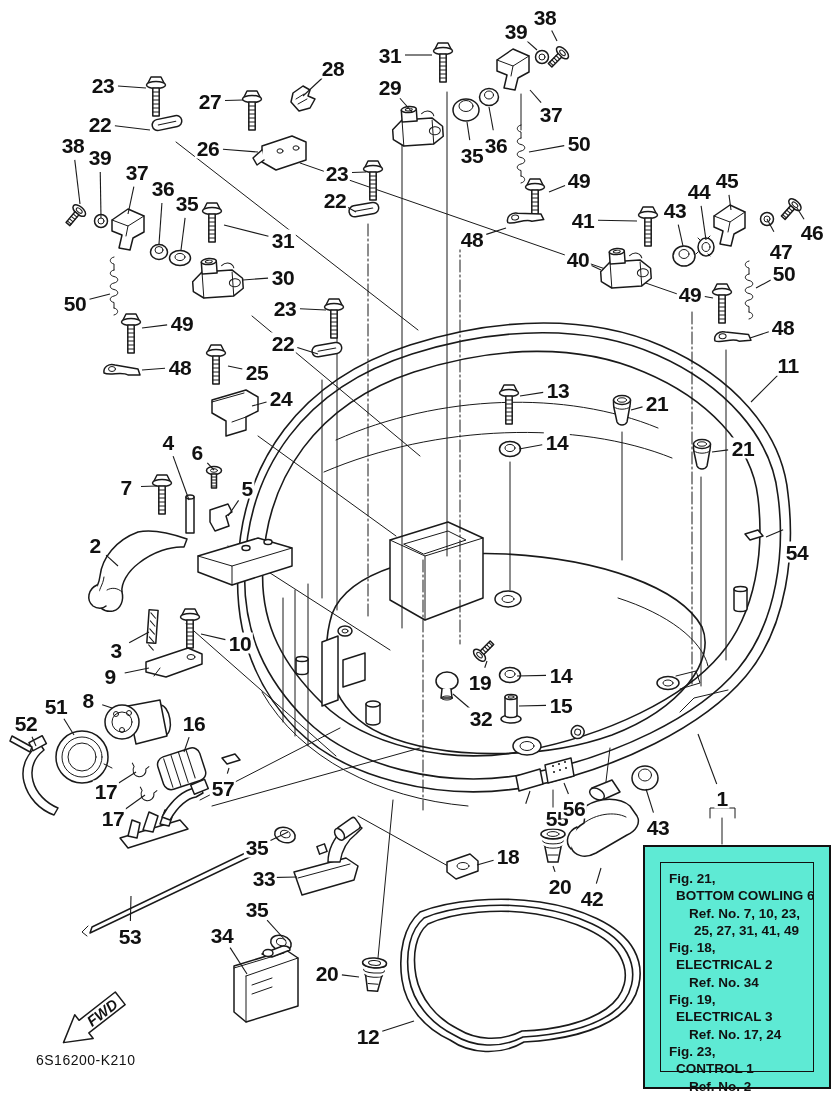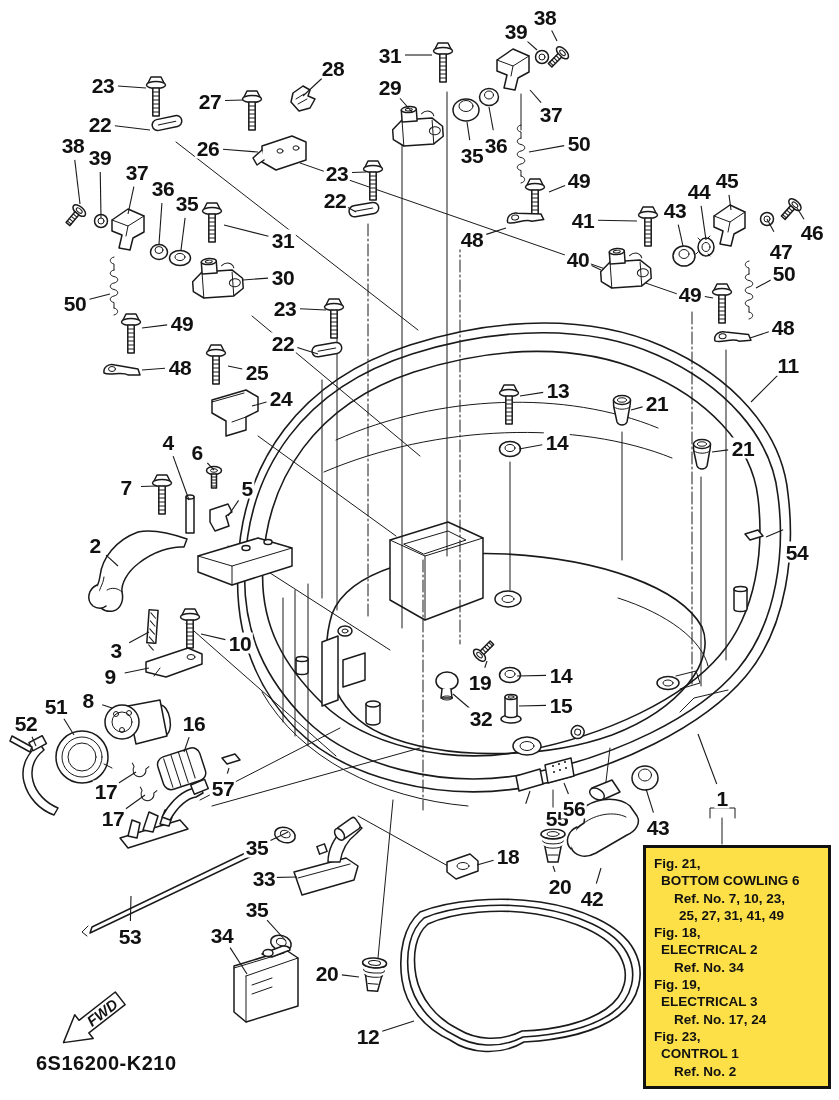--- a/index.html
+++ b/index.html
@@ -7,23 +7,23 @@
   #stage{position:relative;width:839px;height:1100px;background:#fff;overflow:hidden;}
   #art{position:absolute;left:0;top:0;}
   .ln{fill:none;stroke:#1a1a1a;stroke-width:1.6;stroke-linecap:round;stroke-linejoin:round;}
   .th{fill:none;stroke:#1a1a1a;stroke-width:1;stroke-linecap:round;stroke-linejoin:round;}
   .pt{fill:#fff;stroke:#1a1a1a;stroke-width:1.5;stroke-linejoin:round;stroke-linecap:round;}
   .dd{stroke-dasharray:12 3 2 3;}
   .leader{stroke:#1a1a1a;stroke-width:1.1;}
   svg text{font-family:"Liberation Sans",sans-serif;}
   .callout{position:absolute;transform:translate(-50%,-50%);font-weight:700;font-size:21px;
            line-height:1;color:#111;background:#fff;padding:0 2px;letter-spacing:-0.5px;}
-  #code{position:absolute;left:36px;top:1052px;font-weight:700;font-size:20px;color:#111;letter-spacing:0.5px;}
+  #code{position:absolute;left:36px;top:1052px;font-weight:400;font-size:14px;color:#111;letter-spacing:0.5px;}
   #infobox{position:absolute;left:643px;top:845px;width:188px;height:244px;border:2px solid #111;
-           background:#fde047;box-sizing:border-box;padding:0;}
+           background:#5eead4;box-sizing:border-box;padding:15px;}
   #infobox .inner{border:1.5px solid #111;width:100%;height:100%;box-sizing:border-box;padding:7px 2px 0 6px;}
   .info-line{font-weight:700;font-size:13.5px;line-height:17.3px;color:#111;white-space:nowrap;}
   .ind0{padding-left:2px}.ind1{padding-left:9px}.ind2{padding-left:22px}.ind3{padding-left:27px}
 </style>
 </head>
 <body>
 
 <div id="stage">
 
 <svg id="art" width="839" height="1100" viewBox="0 0 839 1100">

